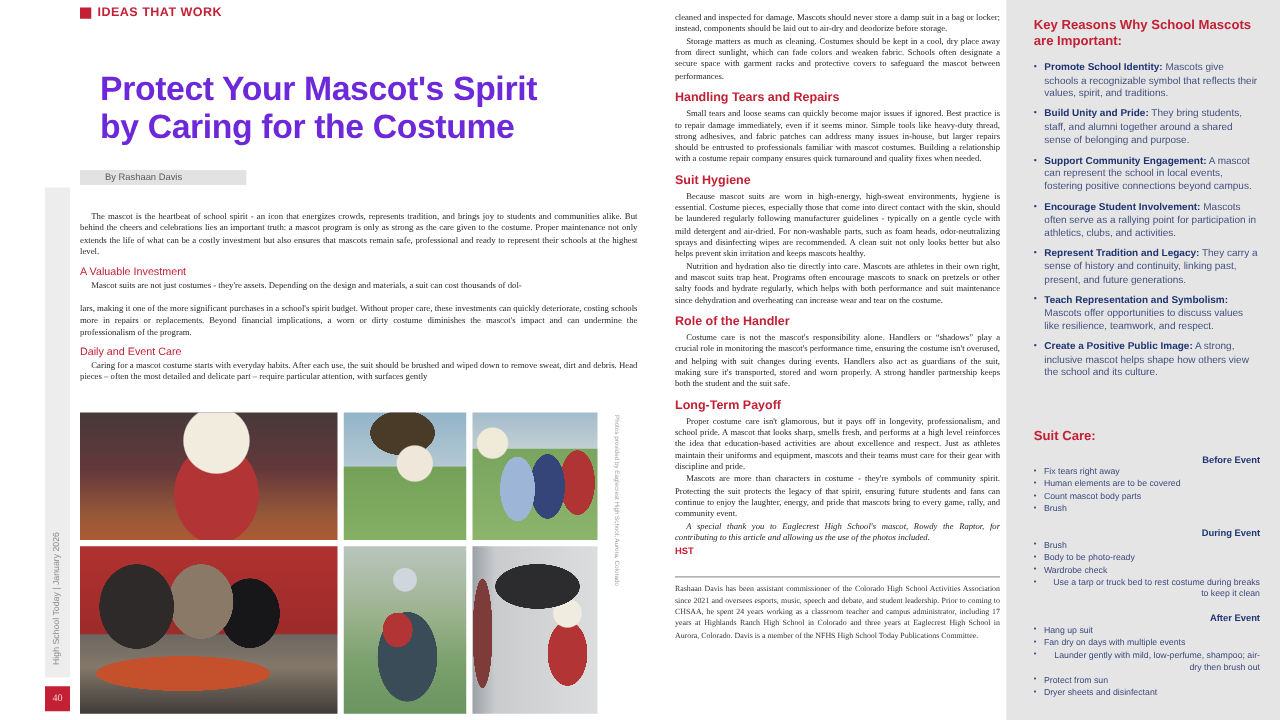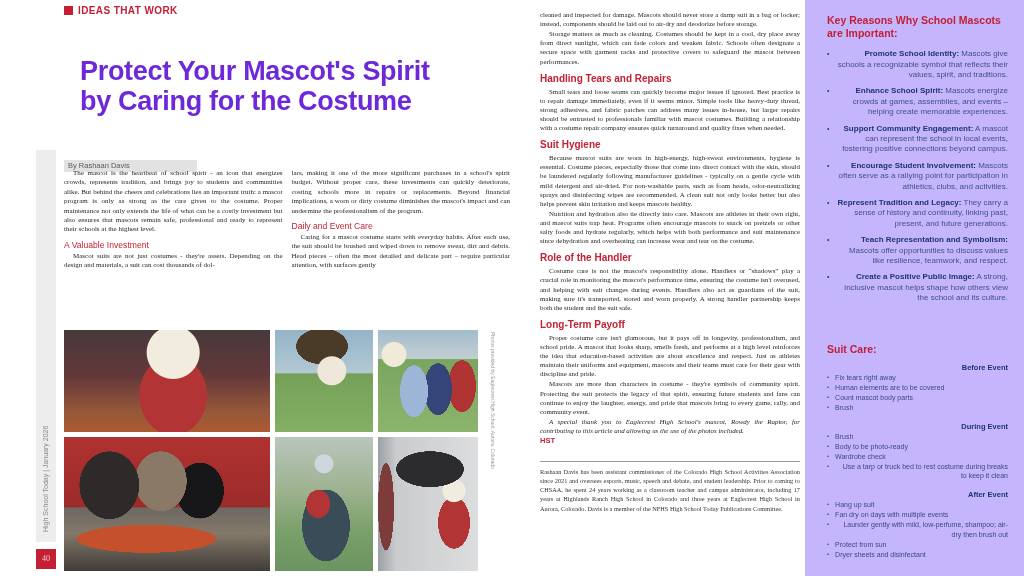--- a/index.html
+++ b/index.html
@@ -19,24 +19,24 @@
     font-size:8px; line-height:20px; text-align:center; }
 
   
   .left-content { position:absolute; left:64px; top:0; width:446px; height:504px; }
   .kicker { position:absolute; top:5px; left:0; display:flex; align-items:center;
     font-family:"Liberation Sans", sans-serif; font-weight:bold; font-size:10px;
     letter-spacing:.4px; color:#c32035; }
   .kicker-square { width:9px; height:9px; background:#c32035; margin-right:5px; display:inline-block; }
   .title { position:absolute; top:57px; left:16px; font-family:"Liberation Sans", sans-serif;
     font-weight:bold; color:#6d28d9; font-size:27px; line-height:1.1; letter-spacing:-.3px; }
-  .byline { position:absolute; top:160px; left:0; width:133px; height:12px;
+  .byline { position:absolute; top:136px; left:0; width:133px; height:12px;
     background:#e2e2e2; font-family:"Liberation Sans", sans-serif; font-size:7.5px;
-    color:#5a5a5a; line-height:12px; padding-left:4px; }
-  .cols { position:absolute; top:169px; left:0; width:446px; display:flex; gap:9px; }
+    color:#5a5a5a; line-height:12px; padding-left:20px; }
+  .cols { position:absolute; top:169px; left:0; width:446px; display:flex; gap:9px;flex-direction:column; }
   .col { flex:1; }
   .col p { font-size:7px; line-height:1.34; color:#1f1f1f; text-align:justify; margin-bottom:1px; }
   .col p.indent { text-indent:9px; }
   .col h3 { font-family:"Liberation Sans", sans-serif; font-weight:normal; color:#c32035;
     font-size:8.6px; margin:5px 0 2px 0; }
 
   
   .photo-grid { position:absolute; top:330px; left:0; width:414px; display:grid;
     grid-template-columns:206px 98px 100px; grid-template-rows:102px 134px; gap:5px; }
   .photo { width:100%; height:100%; }
@@ -84,25 +84,25 @@
   .right-col h3 { font-family:"Liberation Sans", sans-serif; font-weight:bold;
     color:#c32035; font-size:10px; margin:7px 0 3px 0; }
   .right-col p.ital { font-style:italic; text-indent:9px; }
   .hst { font-family:"Liberation Sans", sans-serif; font-weight:bold; color:#c32035;
     font-size:7.5px; margin-top:1px; }
   .bio-rule { border:none; border-top:1px solid #9a9a9a; margin:16px 0 5px 0; }
   .bio { font-size:6.3px !important; line-height:1.45 !important; color:#333 !important; }
 
   
   .sidebar { position:absolute; left:805px; top:0; width:219px; height:576px;
-    background:#c4b5fd; padding:14px 16px 0 22px;
+    background:#e5e5e5; padding:14px 16px 0 22px;
     font-family:"Liberation Sans", sans-serif; }
   .sb-title { color:#c32035; font-size:10.5px; font-weight:bold; line-height:1.25;
     margin-bottom:9px; }
-  .sb-bullets { list-style:none;text-align:right; }
+  .sb-bullets { list-style:none; }
   .sb-bullets li { display:flex; margin-bottom:6px; }
   .sb-dot { color:#2a3a78; font-size:7px; line-height:1.48; margin-right:6px; }
   .sb-item { font-size:8px; line-height:1.3; color:#44517f; }
   .sb-lead { font-weight:bold; color:#1f3473; }
   .sc-title { color:#c32035; font-size:10.5px; font-weight:bold; margin:40px 0 8px 0; }
   .sc-group { margin-bottom:9px;text-align:right; }
   .sc-head { color:#1f3473; font-weight:bold; font-size:7.5px; margin-bottom:1px; }
   .sc-list { list-style:none; }
   .sc-list li { display:flex; font-size:7px; line-height:1.4; color:#3c4a7d; }
   .sc-dot { margin-right:6px; font-size:6px; line-height:1.65; color:#3c4a7d; }
@@ -172,21 +172,21 @@
 
   <aside class="sidebar">
     <h2 class="sb-title">Key Reasons Why School Mascots are Important:</h2>
     <ul class="sb-bullets">
       <li>
           <span class="sb-dot">•</span>
           <span class="sb-item"><span class="sb-lead">Promote School Identity:</span> <span>Mascots give schools a recognizable symbol that reflects their values, spirit, and traditions.</span></span>
         </li>
       <li>
           <span class="sb-dot">•</span>
-          <span class="sb-item"><span class="sb-lead">Enhance School Spirit:</span> <span>Mascots energize crowds at games, assemblies, and events – helping create memorable experiences.</span></span>
+          <span class="sb-item"><span class="sb-lead">Build Unity and Pride:</span> <span>They bring students, staff, and alumni together around a shared sense of belonging and purpose.</span></span>
         </li>
       <li>
           <span class="sb-dot">•</span>
           <span class="sb-item"><span class="sb-lead">Support Community Engagement:</span> <span>A mascot can represent the school in local events, fostering positive connections beyond campus.</span></span>
         </li>
       <li>
           <span class="sb-dot">•</span>
           <span class="sb-item"><span class="sb-lead">Encourage Student Involvement:</span> <span>Mascots often serve as a rallying point for participation in athletics, clubs, and activities.</span></span>
         </li>
       <li>

